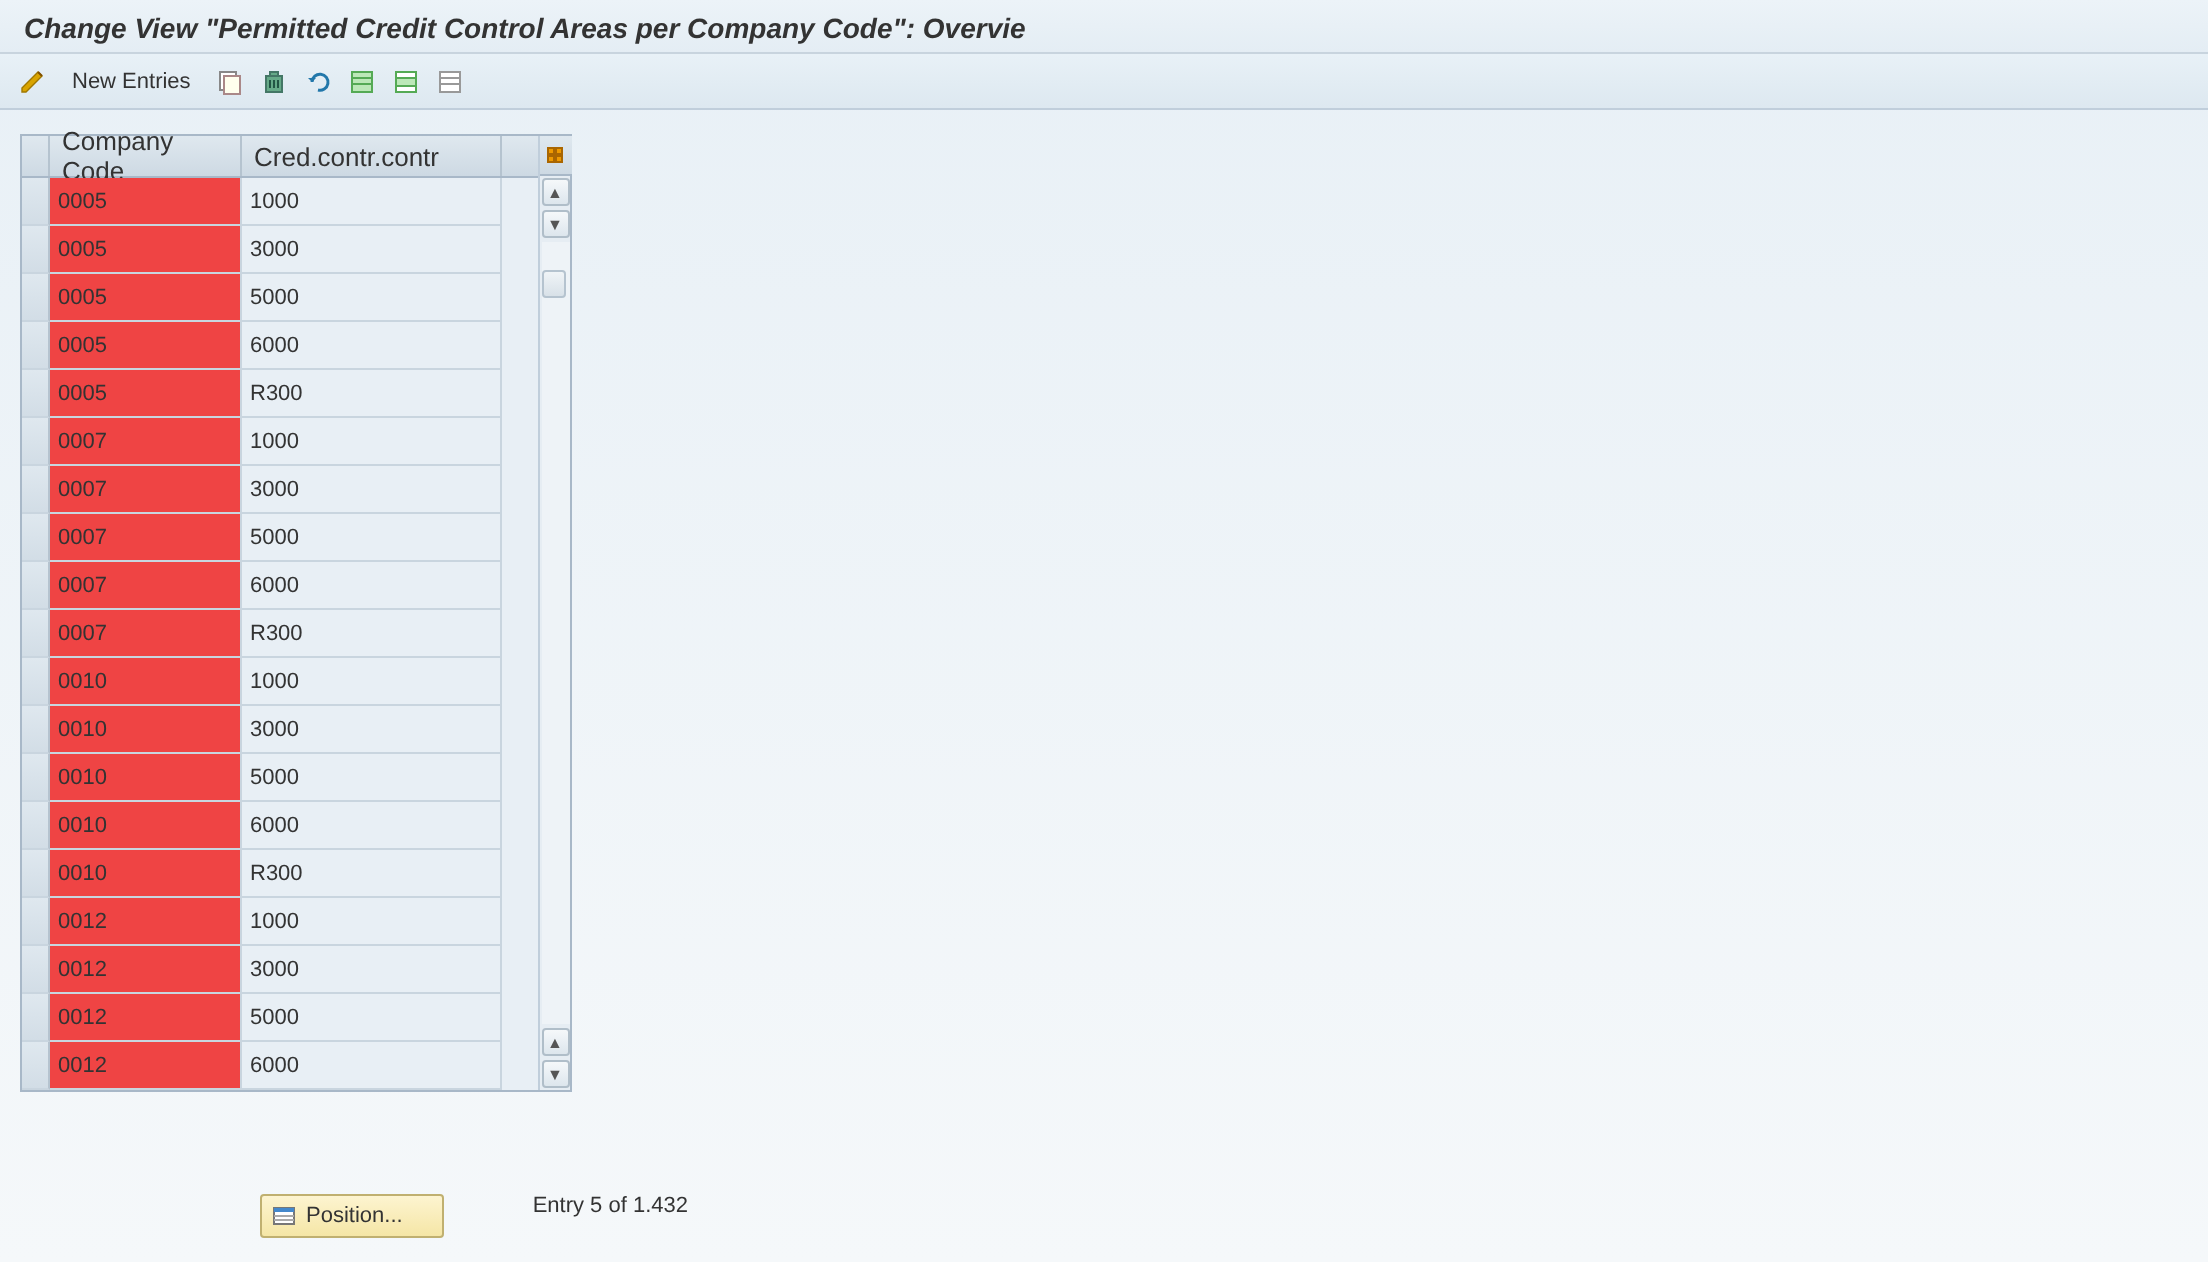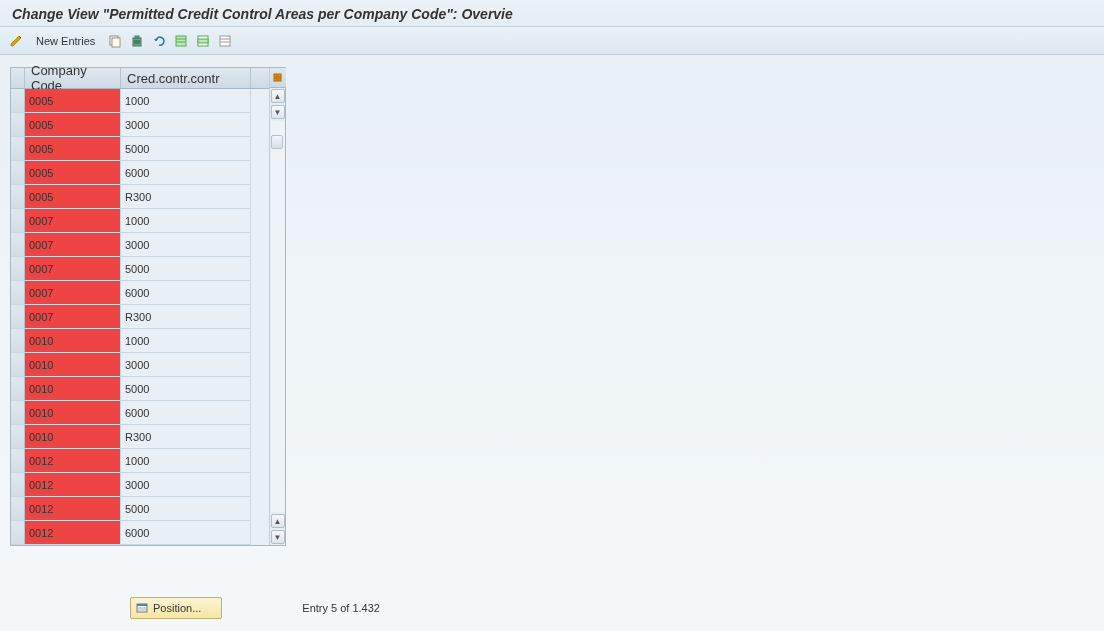--- a/index.html
+++ b/index.html
@@ -159,23 +159,23 @@
       position: absolute;
       top: 14px;
       left: 0;
     }
     .footer {
       position: absolute;
       bottom: 12px;
       left: 0;
       right: 0;
       display: flex;
-      align-items: center;
+      align-items: flex-start;
       padding-left: 130px;
-      gap: 80px;
+      gap: 44px;
     }
     .position-btn {
       display: inline-flex;
       align-items: center;
       height: 22px;
       background: linear-gradient(to bottom, #fdf4d0, #f5e6a6);
       border: 1px solid #c0b070;
       border-radius: 2px;
       padding: 0 20px 0 4px;
       cursor: pointer;

